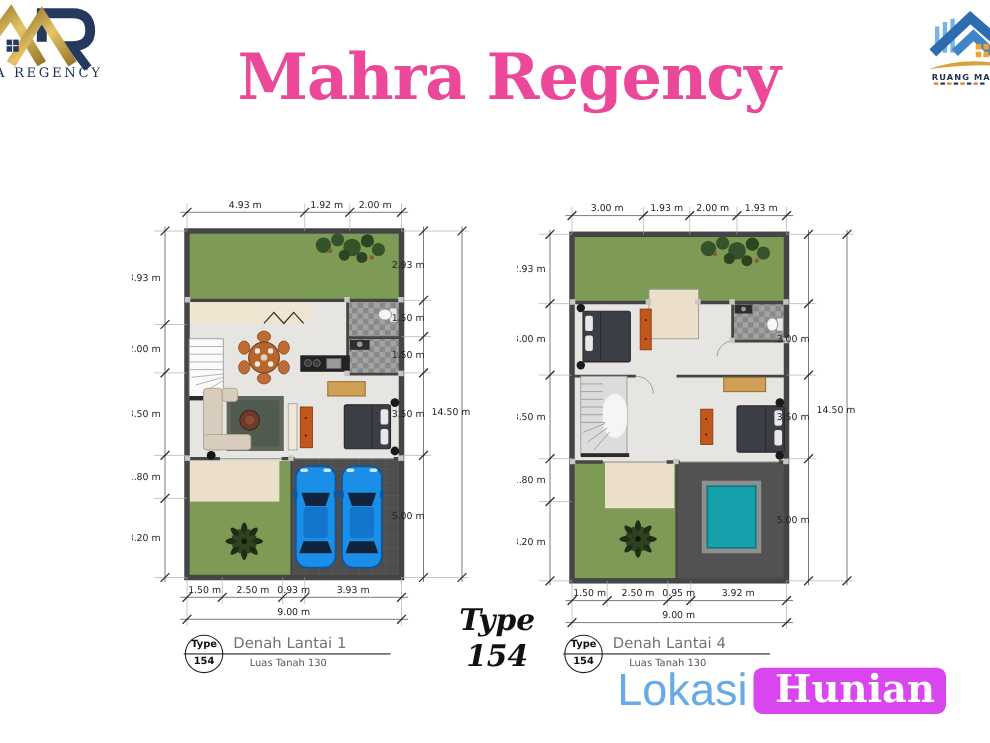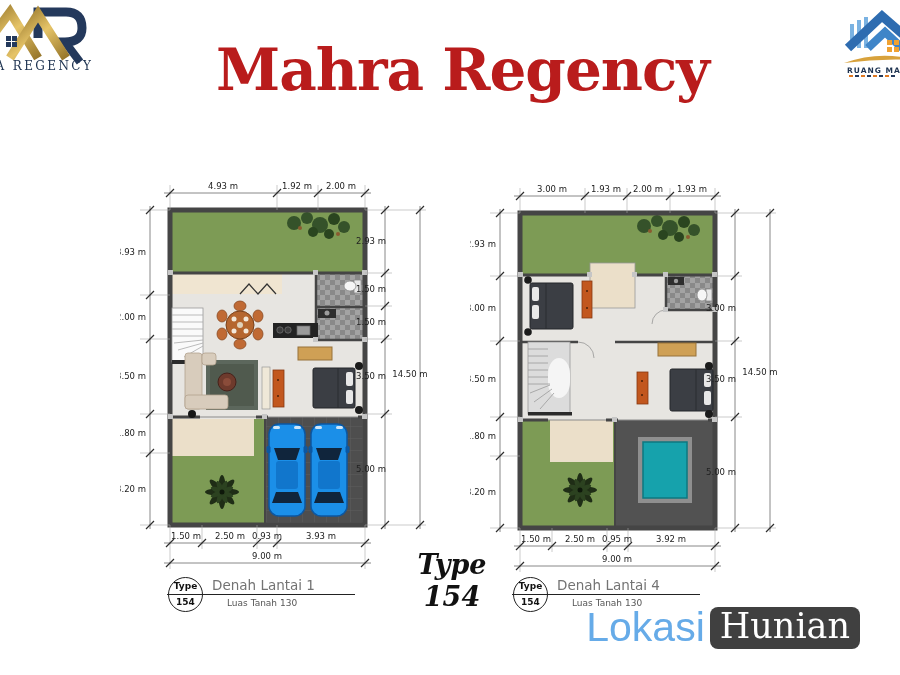--- a/index.html
+++ b/index.html
@@ -1,40 +1,40 @@
 <!DOCTYPE html>
 <html><head>
 <meta charset="utf-8">
 <style>
   html,body{margin:0;padding:0;}
   body{width:900px;height:675px;position:relative;overflow:hidden;background:#ffffff;
        font-family:"DejaVu Sans",sans-serif;}
   .title{position:absolute;left:0;right:0;top:36px;text-align:center;
-         font-family:"DejaVu Serif",serif;font-weight:bold;font-size:58px;color:#b91c1c;
+         font-family:"DejaVu Serif",serif;font-weight:bold;font-size:58px;color:#ec4899;
          letter-spacing:-1px;margin-left:25px;}
   svg.plan{position:absolute;}
   svg .dim-main{stroke:#6a6a6a;stroke-width:0.8;fill:none;}
   svg .dim-tick{stroke:#2e2e2e;stroke-width:1.2;fill:none;}
   svg .dim-ext{stroke:#a9a9a9;stroke-width:0.6;fill:none;}
   svg text.dim{font-family:"DejaVu Sans",sans-serif;font-size:8.5px;fill:#222;text-anchor:middle;}
   svg text.dim.end{text-anchor:end;}
   .type154{position:absolute;left:400px;top:549px;width:104px;text-align:center;
            font-family:"DejaVu Serif",serif;font-style:italic;font-weight:bold;
            font-size:27px;color:#111;line-height:1.18;}
   .badge{position:absolute;width:188px;height:40px;}
   .badge .bline{position:absolute;left:0;top:17px;width:188px;border-top:1.3px solid #222;}
   .badge .circ{position:absolute;left:1px;top:0;width:33px;height:33px;border:1.6px solid #222;border-radius:50%;}
   .badge .tw{position:absolute;left:0;top:4px;width:37px;text-align:center;font-size:9px;font-weight:bold;color:#111;}
   .badge .tn{position:absolute;left:0;top:20px;width:37px;text-align:center;font-size:9px;font-weight:bold;color:#111;}
   .badge .bt{position:absolute;left:45px;top:0px;font-size:13.5px;color:#737373;}
   .badge .bs{position:absolute;left:45px;top:21px;font-size:9px;color:#555;padding-left:15px;}
   .watermark{position:absolute;right:40px;top:604px;display:flex;align-items:center;}
   .wm1{color:#66abe8;font-family:"Liberation Sans",sans-serif;font-weight:300;font-size:41px;letter-spacing:0px;}
-  .wm2{background:#404040;color:#fff;font-family:"DejaVu Serif",serif;font-weight:normal;
-       font-size:35px;padding:2px 10px 5px 10px;border-radius:8px;margin-left:5px;line-height:1;}
+  .wm2{background:#d946ef;color:#fff;font-family:"DejaVu Serif",serif;font-weight:bold;
+       font-size:35px;padding:2px 10px 5px 20px;border-radius:8px;margin-left:5px;line-height:1;}
   svg.logo{position:absolute;}
   svg text.logo-main{font-family:"DejaVu Serif",serif;font-size:12px;letter-spacing:2.4px;fill:#1d3250;}
   svg text.logo-small{font-family:"DejaVu Sans",sans-serif;font-size:7.5px;font-weight:bold;letter-spacing:1px;fill:#1d3250;}
 </style>
 </head>
 <body>
 
 <svg class="logo" style="left:-18px;top:-2px" width="122" height="80" viewBox="0 0 122 80">
   <defs>
     <linearGradient id="gold" x1="0" y1="0" x2="1" y2="1">

